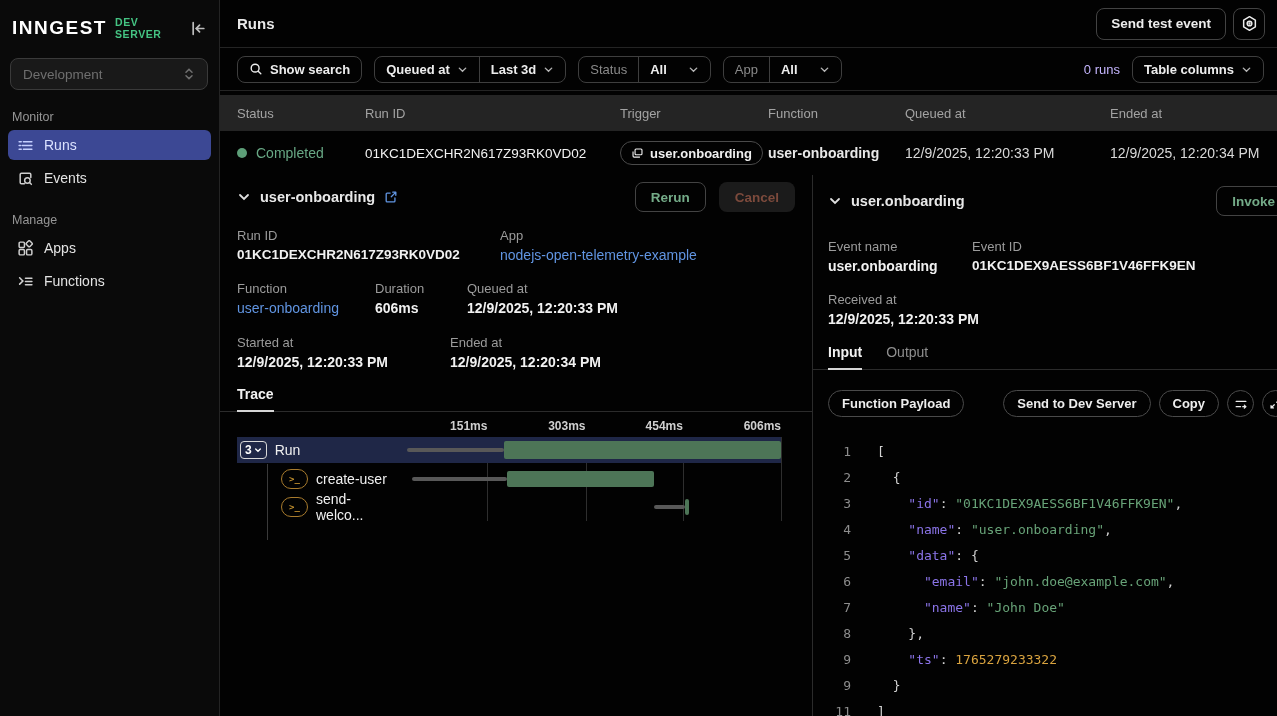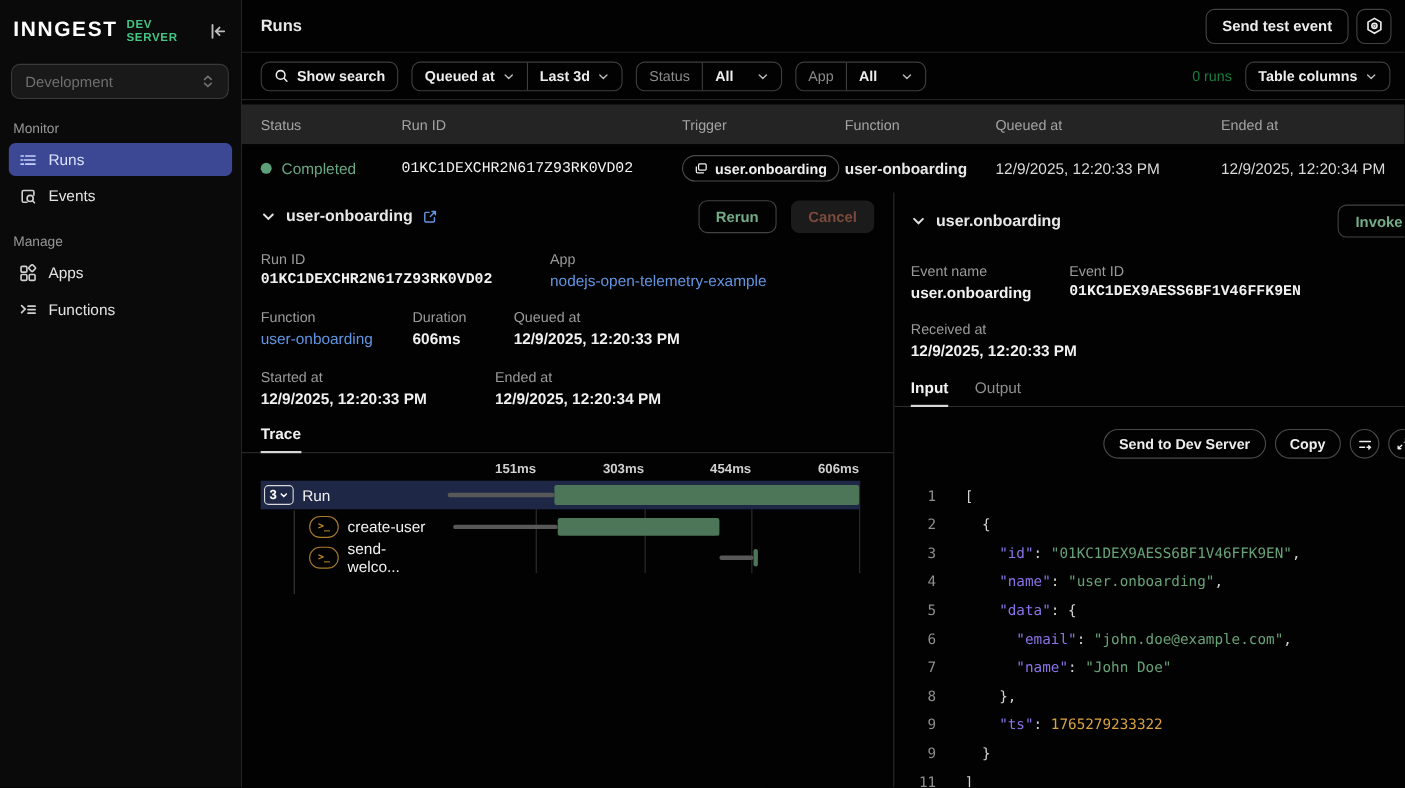--- a/index.html
+++ b/index.html
@@ -7,21 +7,21 @@
     --text:#e8e8e8; --muted:#9b9b9b; --faint:#6f6f6f;
     --accent-green:#45c483; --status-green:#68a885; --dot-green:#5d9f78;
     --link-blue:#6195e2; --nav-active:#3c4894; --nav-active-text:#dbe2ff;
     --bar-green:#4d7557; --wait-gray:#585858; --trace-navy:#1f2747; --amber:#a87b2d;
     --code-key:#8b74e8; --code-str:#68a378; --code-num:#d9a33f; --code-punct:#d2d2d2;
     --btn-border:#434343; --btn-green-text:#74ab88;
   }
   *{box-sizing:border-box;margin:0;padding:0}
   html,body{width:1277px;height:716px;overflow:hidden;background:var(--bg);
     font-family:"Liberation Sans",sans-serif;color:var(--text);-webkit-font-smoothing:antialiased}
-  .mono{font-family:Liberation Mono, monospace}
+  .mono{font-family:Liberation Sans, sans-serif}
   .app{display:flex;width:1277px;height:716px}
 
   
   .sidebar{width:220px;flex:none;background:var(--sidebar-bg);border-right:1px solid var(--border);padding-top:12px}
   .logo-row{display:flex;align-items:center;padding:0 12px;height:32px;gap:8px}
   .logo{font-size:19px;font-weight:700;letter-spacing:1.5px;color:#fff}
   .env{font-size:10.5px;font-weight:700;letter-spacing:.6px;color:var(--accent-green)}
   .collapse{margin-left:auto;color:#bdbdbd;display:flex;cursor:pointer}
   .ws-select{margin:14px 10px 0;width:198px;height:32px;border:1px solid #3a3a3a;background:#191919;
     border-radius:8px;display:flex;align-items:center;padding:0 12px;color:var(--faint);font-size:13.5px;cursor:default}
@@ -44,21 +44,21 @@
   .icon-btn{width:32px;padding:0;justify-content:center}
 
   .filterbar{height:43px;flex:none;border-bottom:1px solid var(--border);display:flex;align-items:center;
     gap:12px;padding:0 13px 0 17px}
   .chip{height:27px;border:1px solid #3e3e3e;border-radius:8px;display:flex;
     font-size:13px;font-weight:600;color:#ededed;cursor:pointer;background:transparent;font-family:inherit}
   .chip .seg{display:flex;align-items:center;gap:7px;padding:0 11px;height:100%}
   .chip .seg + .seg{border-left:1px solid #3e3e3e}
   .chip .lab{color:#8a8a8a;font-weight:400}
   .chip svg{color:#b5b5b5}
-  .runs-count{margin-left:auto;color:#15803d;font-size:13px}
+  .runs-count{margin-left:auto;color:#c4b5fd;font-size:13px}
   
   
   .tgrid{display:grid;grid-template-columns:128px 255px 148px 137px 205px 1fr;align-items:center;padding-left:17px}
   .thead{margin-top:4px;height:36px;background:#242424;color:#a3a3a3;font-size:13px}
   .trow{height:44px;font-size:14px;cursor:pointer}
   .dot{width:10px;height:10px;border-radius:50%;background:var(--dot-green);display:inline-block;margin-right:9px}
   .st-green{color:var(--status-green)}
   .runid{font-size:13.5px;color:#f2f2f2}
   .trigger-badge{display:inline-flex;align-items:center;gap:6px;height:24px;padding:0 10px;border:1px solid #4a4a4a;
     border-radius:999px;font-size:13px;font-weight:600;color:#f0f0f0;cursor:pointer}
@@ -432,20 +432,21 @@
             <div class="vl">12/9/2025, 12:20:33 PM</div>
           </div>
         </div>
 
         <div class="tabs">
           <span class="tab active">Input</span>
           <span class="tab">Output</span>
         </div>
 
         <div class="toolbar">
+          <button class="pill">Function Payload</button>
           <span class="right">
             <button class="pill">Send to Dev Server</button>
             <button class="pill">Copy</button>
             <button class="pill icon">
               <svg width="14" height="14" viewBox="0 0 16 16" fill="none" stroke="#ededed" stroke-width="1.5" stroke-linecap="round">
                   <path d="M2.5 5h11M2.5 11h5M10 11h3.5M11.8 9.3 13.5 11l-1.7 1.7"></path>
                 </svg>
             </button>
             <button class="pill icon" style="margin-right:-12px">
               <svg width="13" height="13" viewBox="0 0 16 16" fill="none" stroke="#ededed" stroke-width="1.5" stroke-linecap="round" stroke-linejoin="round">

